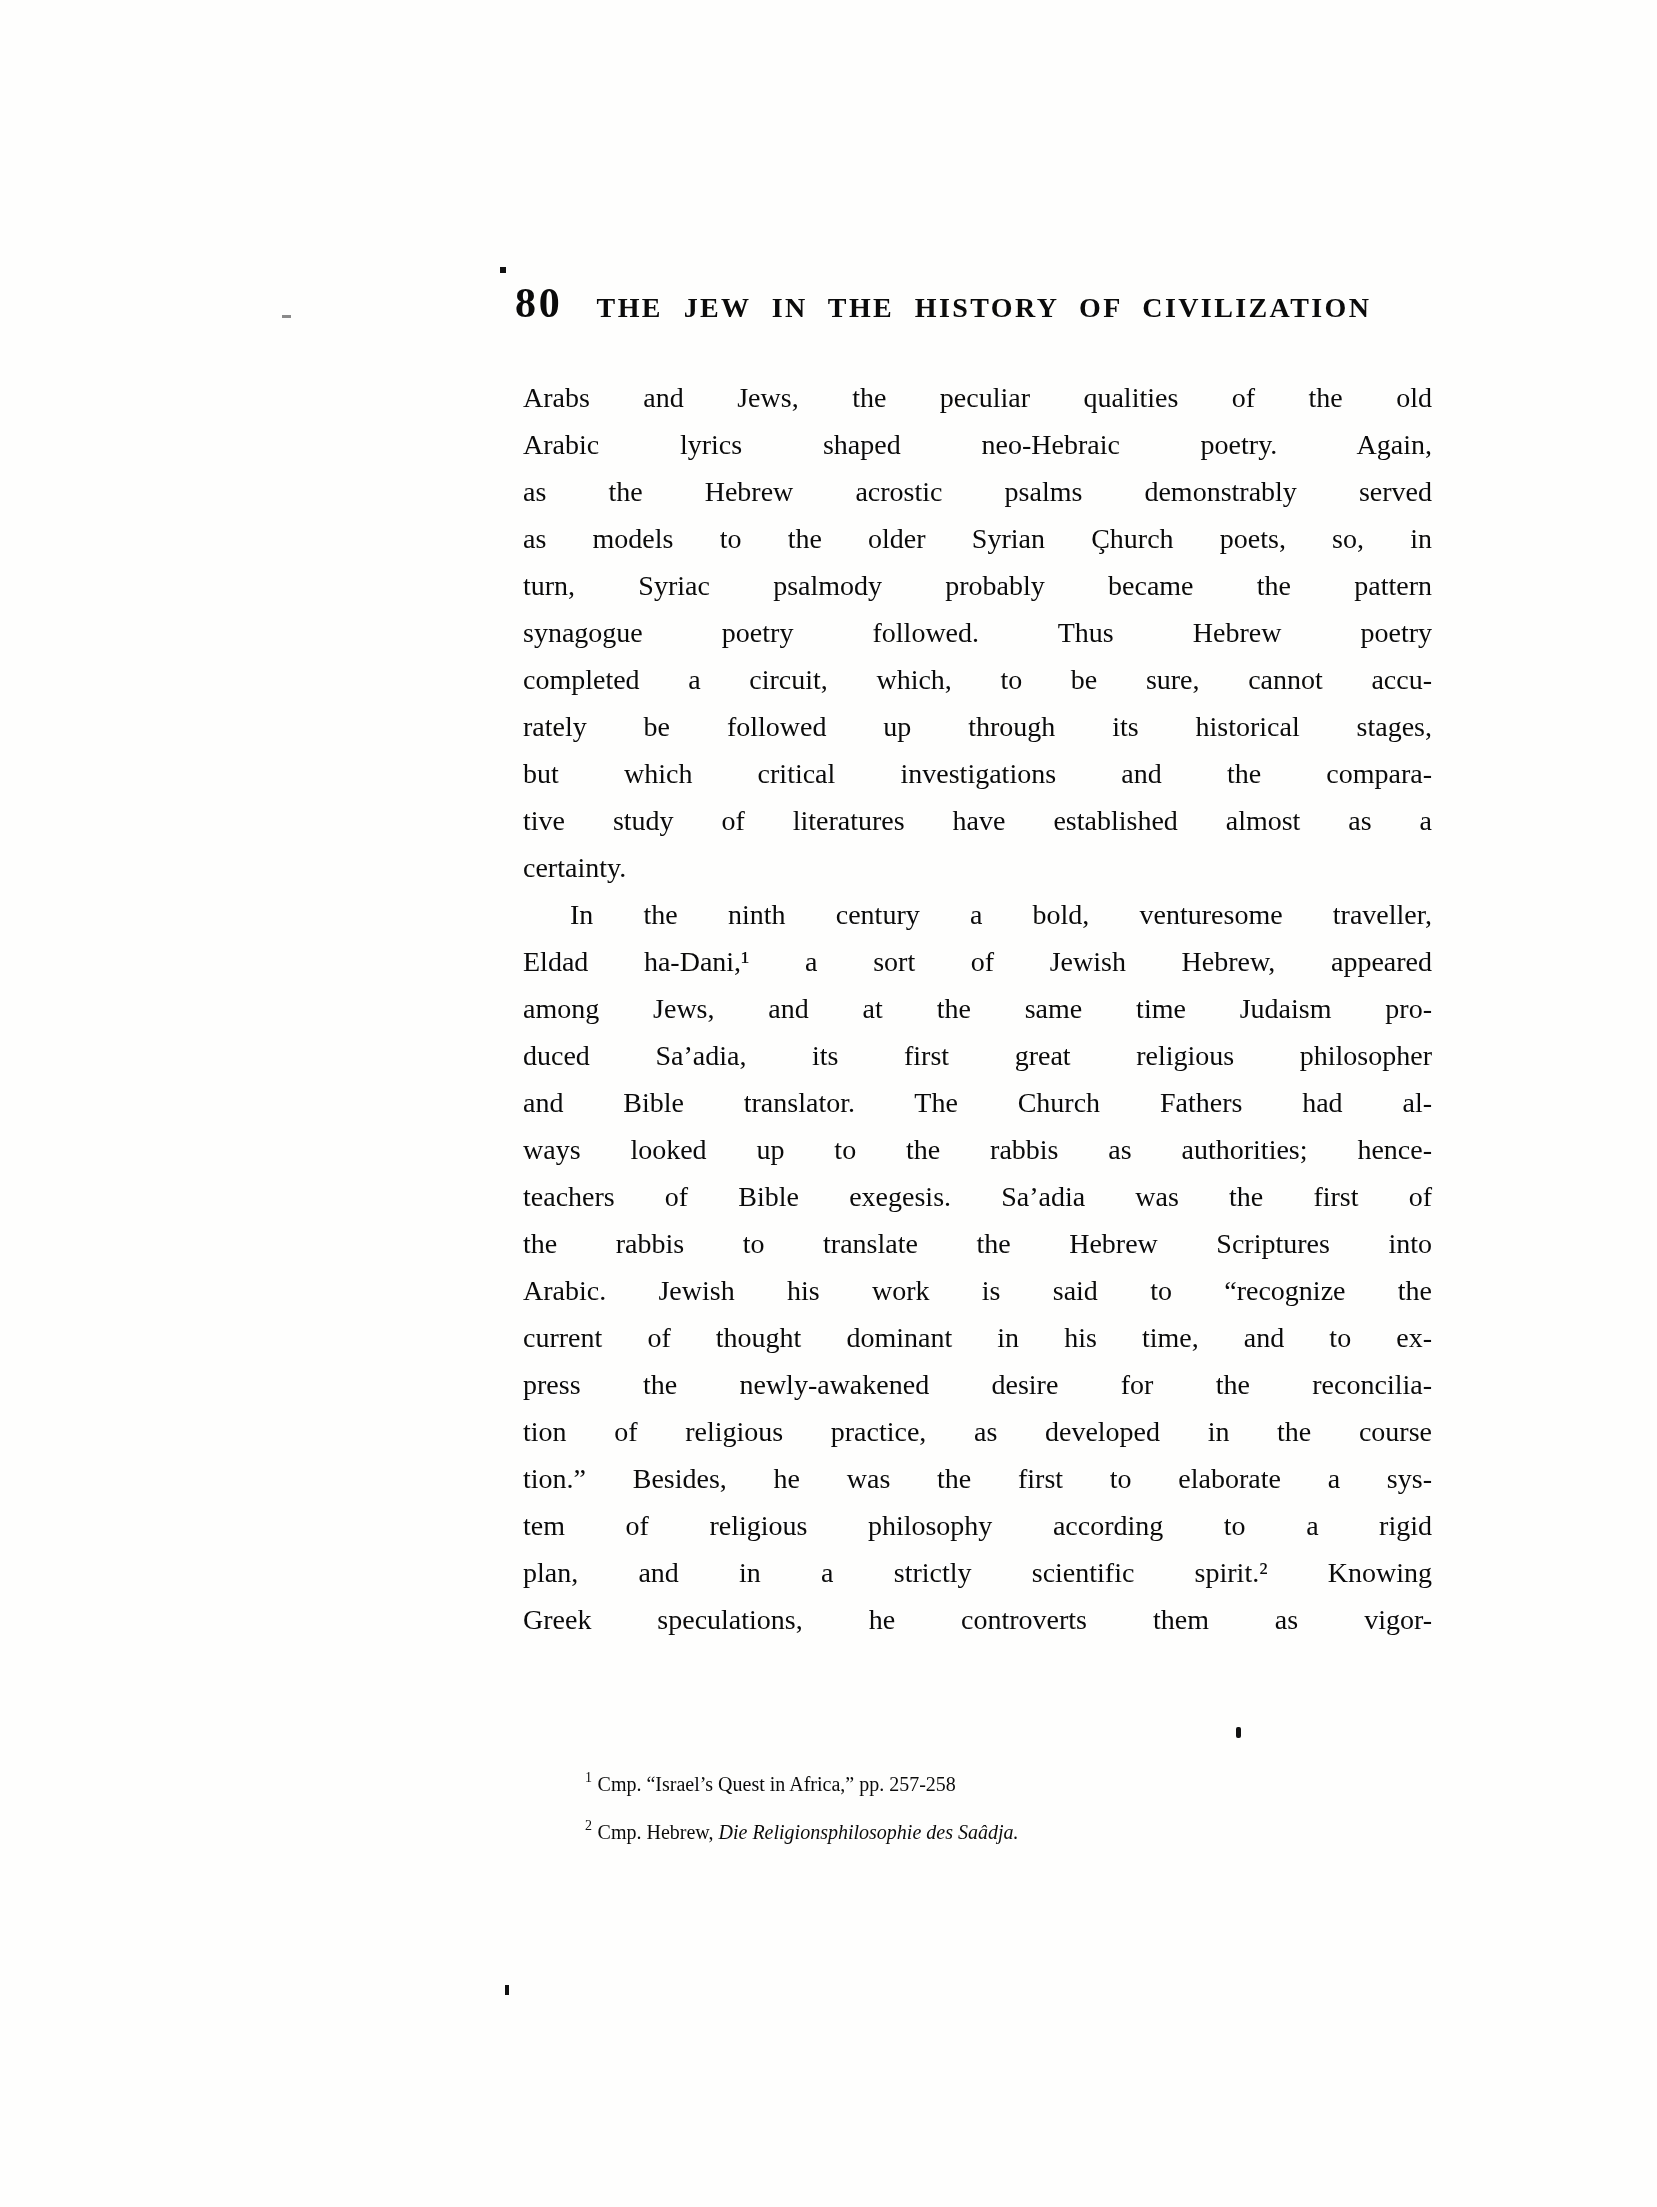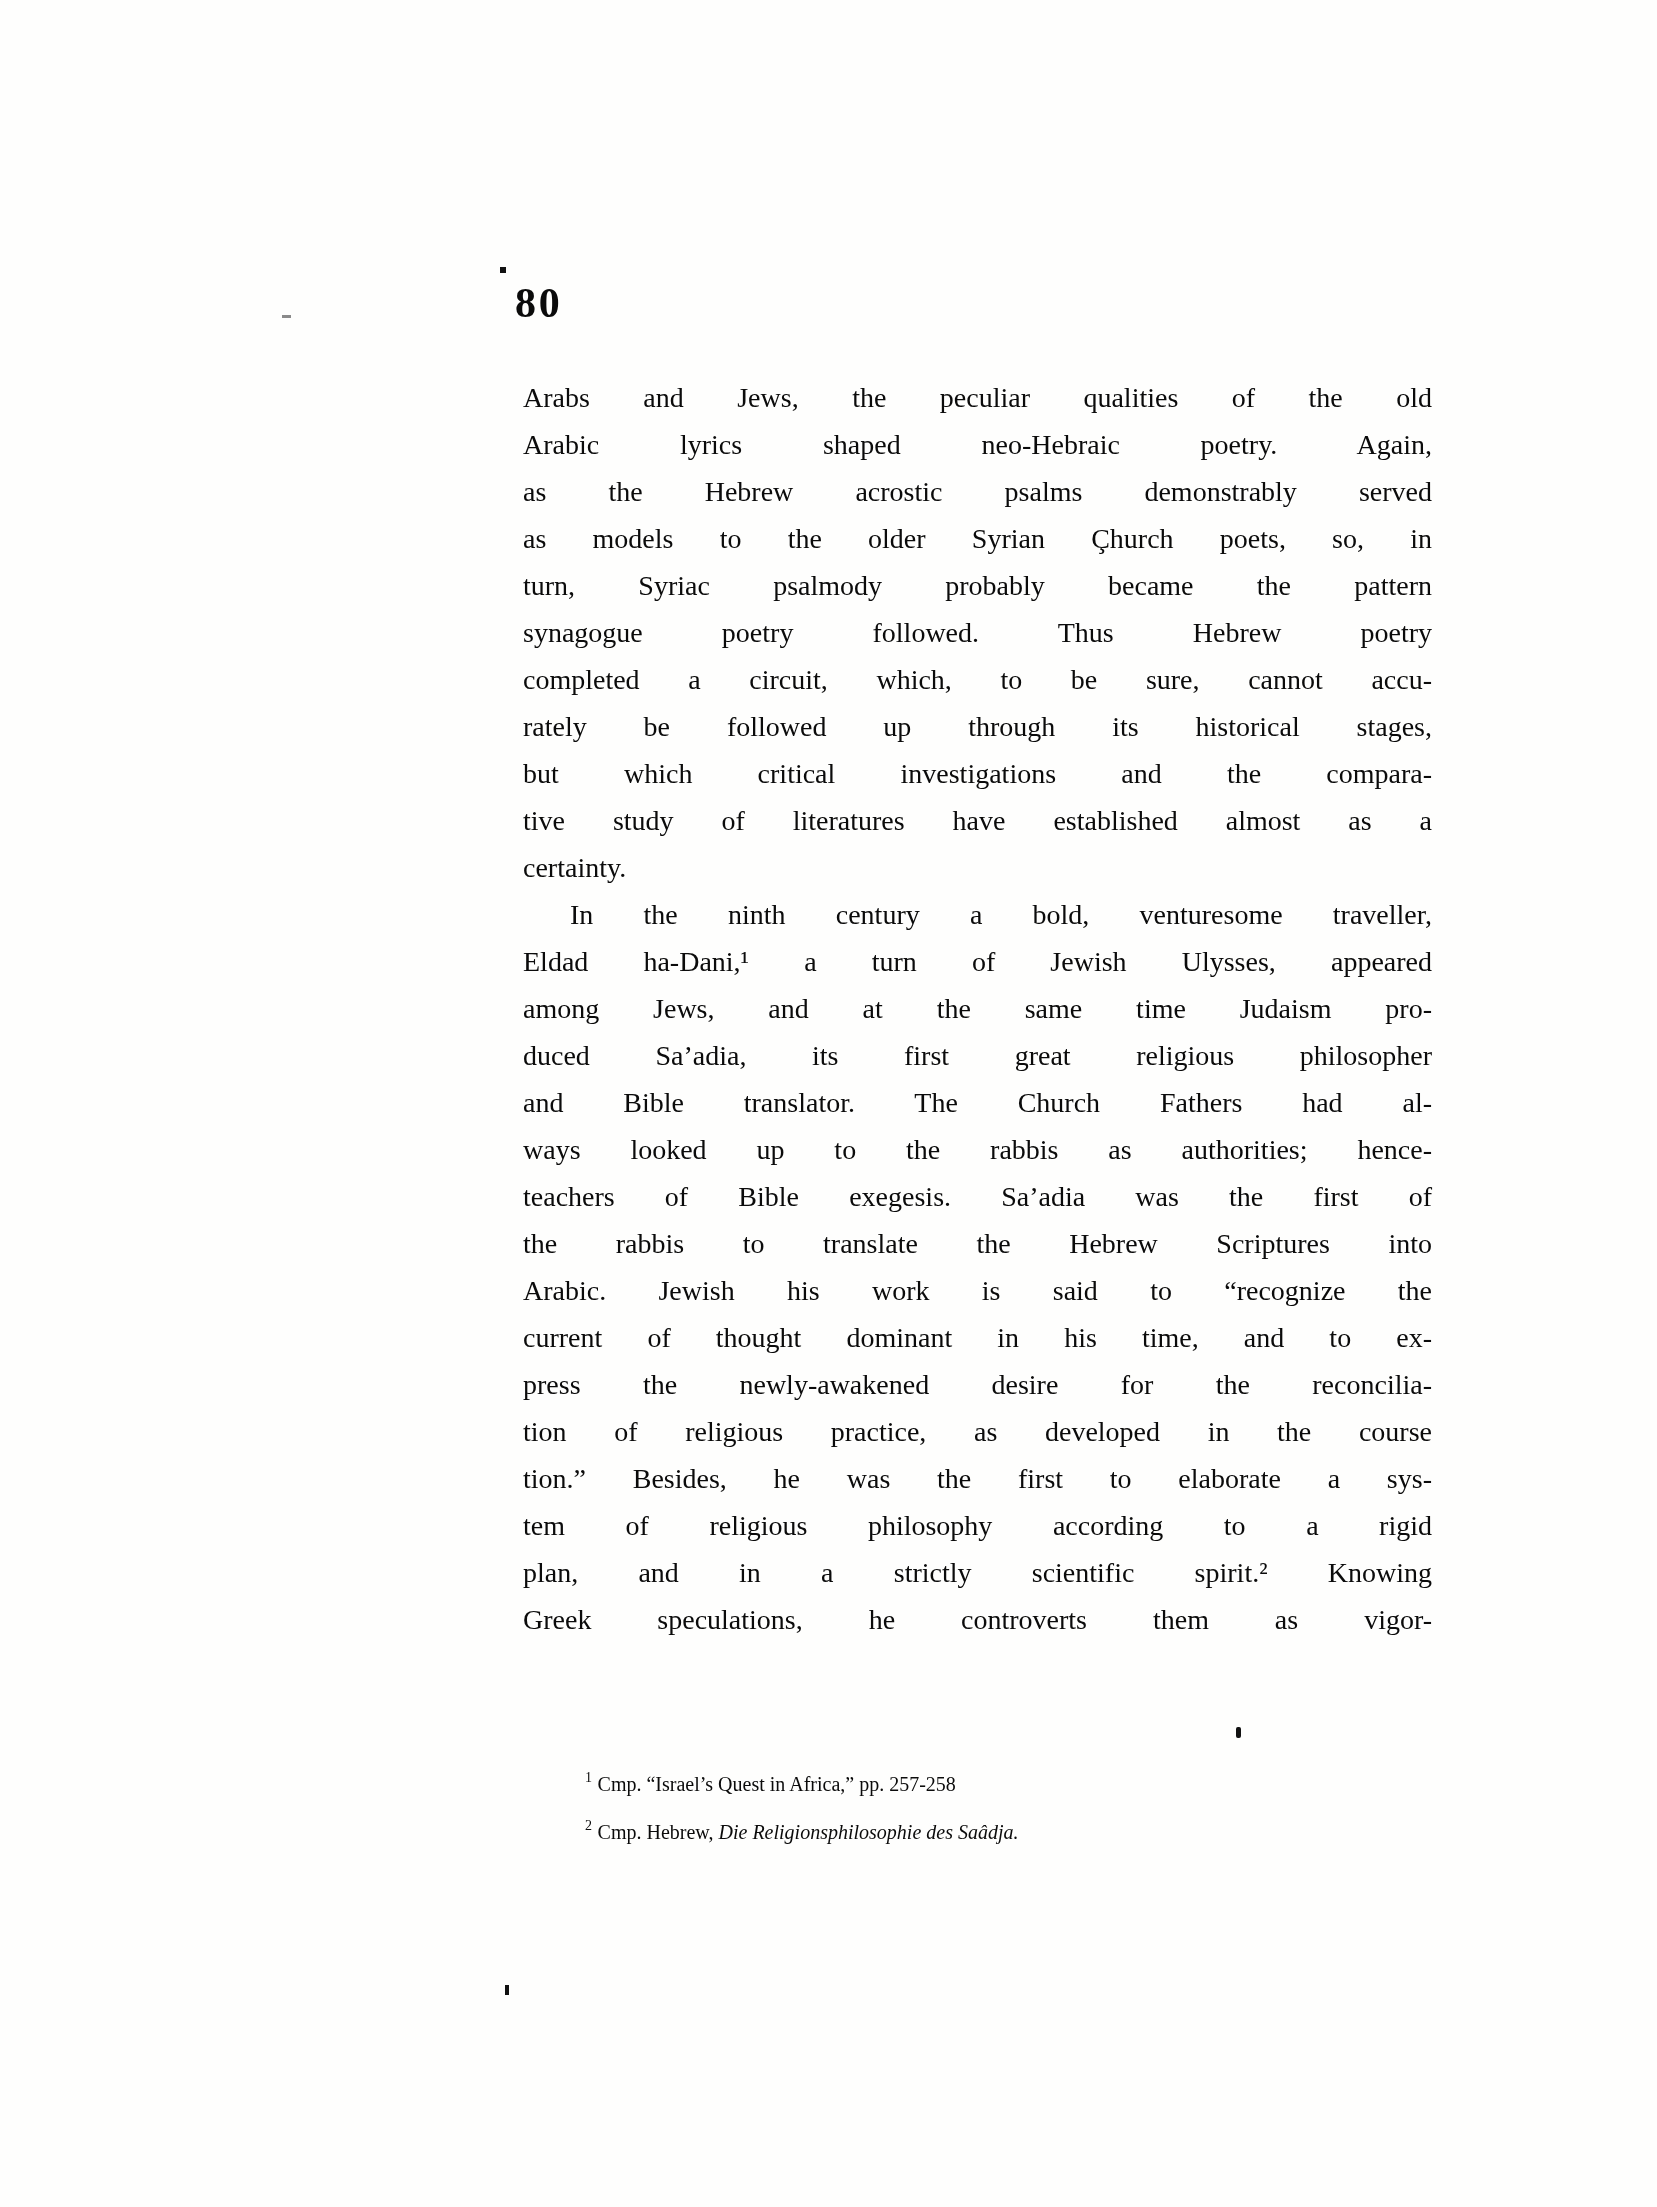--- a/index.html
+++ b/index.html
@@ -93,36 +93,37 @@
   .speck.s3 { left: 1236px; top: 1727px; width: 4.7px; height: 11.3px; border-radius: 1.9px; }
   .speck.s4 { left: 505px; top: 1985px; width: 3.8px;  height: 10.4px; }
 </style>
 </head>
 <body>
 
 <div class="page">
 
   <div class="running-head">
     <span class="page-number">80</span>
+    <span class="running-title">THE JEW IN THE HISTORY OF CIVILIZATION</span>
   </div>
 
   <div class="body-text">
       <div class="line">Arabs and Jews, the peculiar qualities of the old</div>
       <div class="line">Arabic lyrics shaped neo-Hebraic poetry.  Again,</div>
       <div class="line">as the Hebrew acrostic psalms demonstrably served</div>
       <div class="line">as models to the older Syrian Çhurch poets, so, in</div>
       <div class="line">turn, Syriac psalmody probably became the pattern</div>
       <div class="line">synagogue poetry followed.  Thus Hebrew poetry</div>
       <div class="line">completed a circuit, which, to be sure, cannot accu-</div>
       <div class="line">rately be followed up through its historical stages,</div>
       <div class="line">but which critical investigations and the compara-</div>
       <div class="line">tive study of literatures have established almost as a</div>
       <div class="line last">certainty.</div>
       <div class="line indent">In the ninth century a bold, venturesome traveller,</div>
-      <div class="line">Eldad ha-Dani,¹ a turn of Jewish Ulysses, appeared</div>
+      <div class="line">Eldad ha-Dani,¹ a sort of Jewish Hebrew, appeared</div>
       <div class="line">among Jews, and at the same time Judaism pro-</div>
       <div class="line">duced Sa’adia, its first great religious philosopher</div>
       <div class="line">and Bible translator.  The Church Fathers had al-</div>
       <div class="line">ways looked up to the rabbis as authorities; hence-</div>
       <div class="line">teachers of Bible exegesis.  Sa’adia was the first of</div>
       <div class="line">the rabbis to translate the Hebrew Scriptures into</div>
       <div class="line">Arabic.  Jewish his work is said to “recognize the</div>
       <div class="line">current of thought dominant in his time, and to ex-</div>
       <div class="line">press the newly-awakened desire for the reconcilia-</div>
       <div class="line">tion of religious practice, as developed in the course</div>

